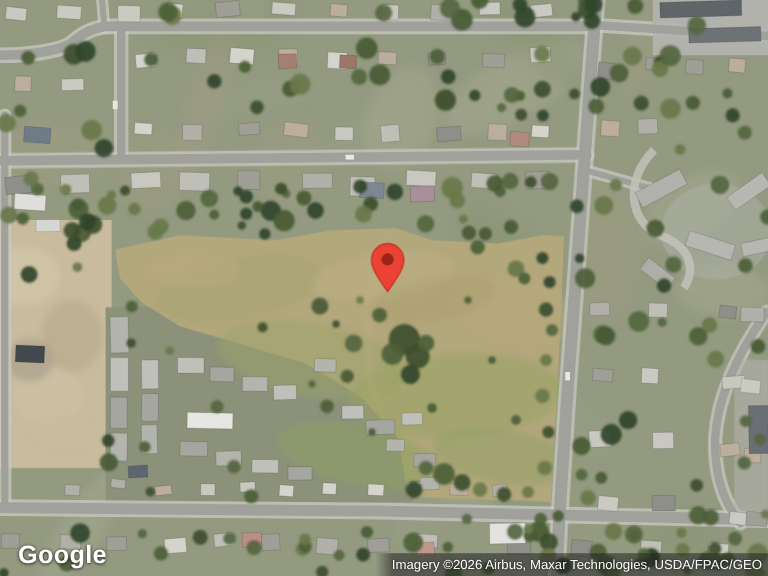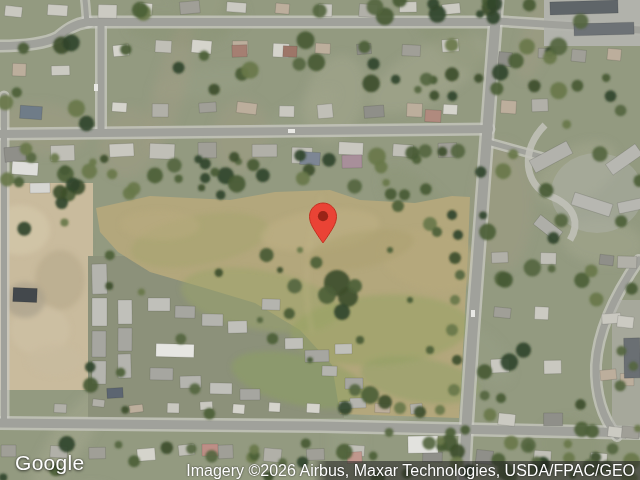--- a/index.html
+++ b/index.html
@@ -3,32 +3,32 @@
 <meta charset="utf-8">
 <style>
   html,body{margin:0;padding:0;background:#222;}
   .map-root{
     position:relative;width:640px;height:480px;overflow:hidden;
     font-family:"Liberation Sans",sans-serif;
   }
   .map-root svg{position:absolute;left:0;top:0;width:640px;height:480px;display:block;}
   .google-logo{
     position:absolute;left:15px;bottom:5px;
-    color:#fff;font-size:21px;font-weight:normal;letter-spacing:.3px;
+    color:#fff;font-size:21px;font-weight:bold;letter-spacing:.3px;
     text-shadow:0 1px 3px rgba(0,0,0,.65),0 0 2px rgba(0,0,0,.45);
     cursor:pointer;user-select:none;
   }
   .attribution-bar{
     position:absolute;right:0;bottom:0;height:19px;left:313px;
     display:flex;align-items:center;justify-content:flex-end;
     background:linear-gradient(to right, rgba(34,34,34,0), rgba(34,34,34,.55) 14px, rgba(34,34,34,.55));
     padding-right:5px;
   }
   .attribution-bar span{
-    color:#fff;font-size:16px;white-space:nowrap;
+    color:#fff;font-size:11px;white-space:nowrap;
     text-shadow:0 0 2px rgba(0,0,0,.8);
   }
 </style>
 </head>
 <body>
 
 <div class="map-root">
   <svg id="scene" viewBox="0 0 640 480">
     <defs>
       <filter id="soft5" x="-10%" y="-10%" width="120%" height="120%">

